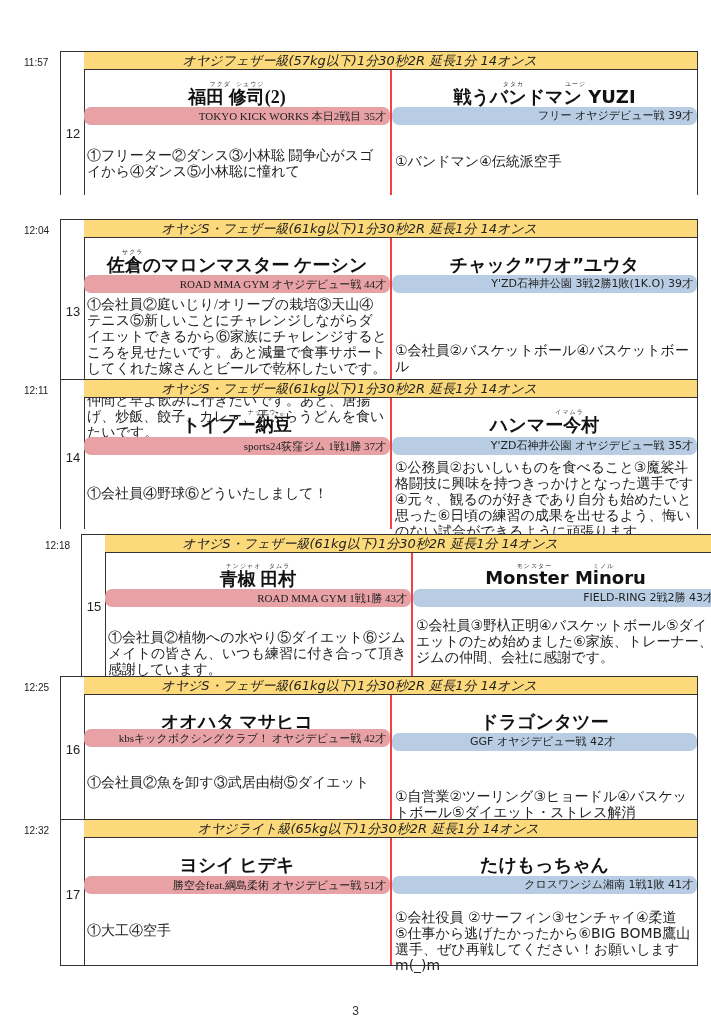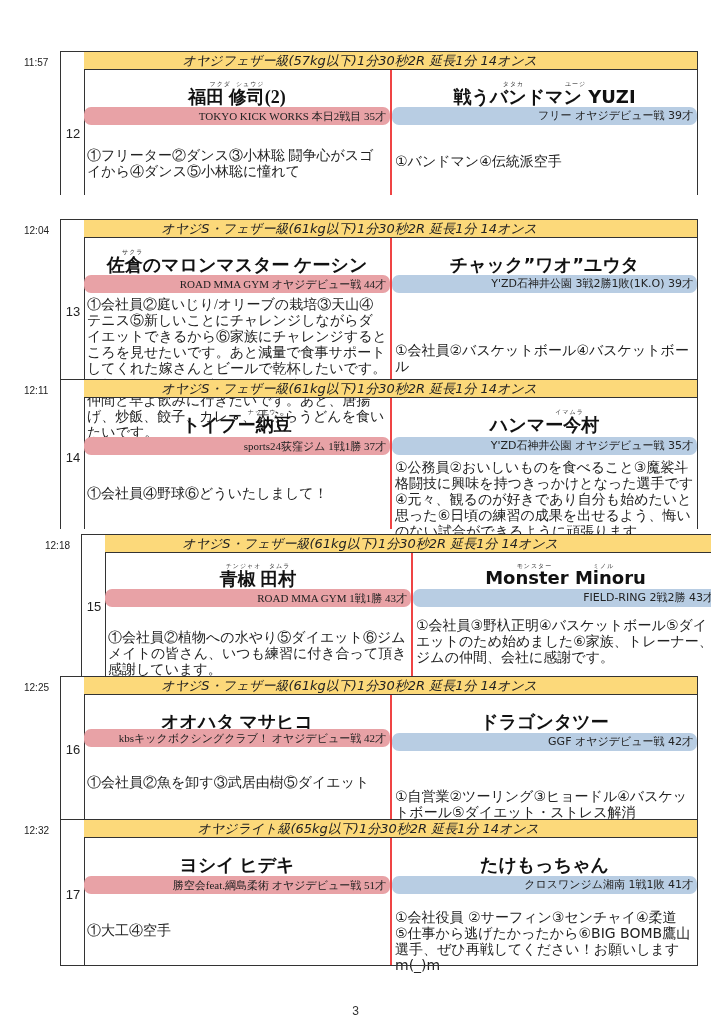--- a/index.html
+++ b/index.html
@@ -123,21 +123,21 @@
     </div>
     <div class="main">
       <div class="classbar">オヤジS・フェザー級(61kg以下)1分30秒2R  延長1分  14オンス</div>
       <div class="corner red">
         <div class="name" style="top:15px;">オオハタ マサヒコ</div>
         <div class="infobar" style="top:34px;">kbsキックボクシングクラブ！  オヤジデビュー戦  42才</div>
         <div class="desc" style="top:80px;">①会社員②魚を卸す③武居由樹⑤ダイエット</div>
       </div>
       <div class="corner blue">
         <div class="name" style="top:15px;">ドラゴンタツー</div>
-        <div class="infobar" style="top:38px;">GGF  オヤジデビュー戦  42才</div>
+        <div class="infobar" style="top:38px;text-align:center;">GGF  オヤジデビュー戦  42才</div>
         <div class="desc" style="top:73px;margin-top:20px;">①自営業②ツーリング③ヒョードル④バスケットボール⑤ダイエット・ストレス解消</div>
       </div>
     </div>
   </div>
 
   <div class="bout" style="top:819px;height:146px;">
     <div class="time">12:32</div>
     <div class="numcol">
       <div class="num" style="top:67px;">17</div>
     </div>

